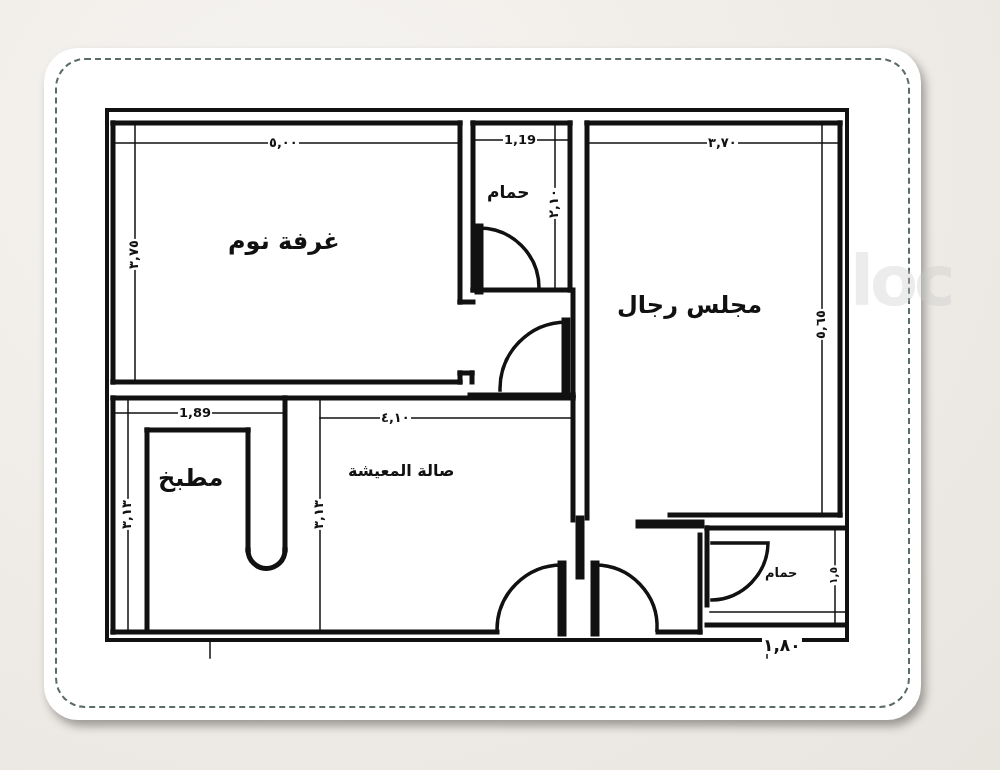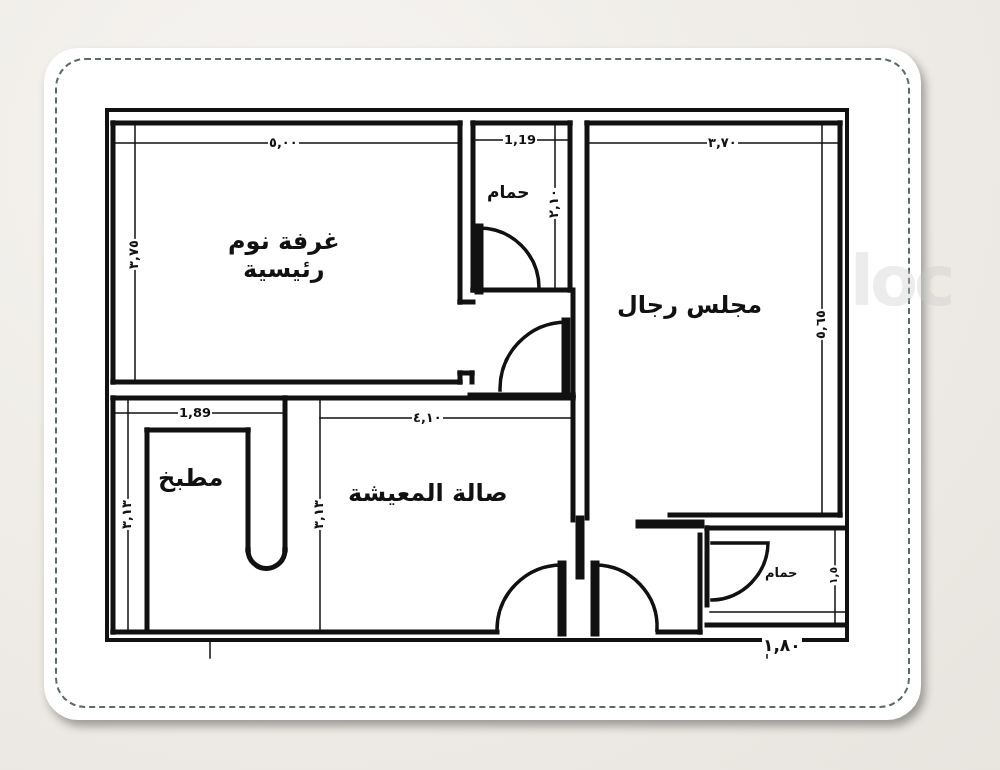--- a/index.html
+++ b/index.html
@@ -116,32 +116,31 @@
     <line x1="320" y1="418" x2="572" y2="418"></line>
     <line x1="710" y1="612" x2="845" y2="612"></line>
     <line x1="835" y1="530" x2="835" y2="623"></line>
     <line x1="210" y1="640" x2="210" y2="658"></line>
     <line x1="767" y1="640" x2="767" y2="658"></line>
   </g>
 </svg>
 
 <div class="lbl" style="left:228px; top:228px; font-size:24px;">
   <div>غرفة نوم</div>
-  <div>رئيسية</div>
 </div>
 <div class="lbl" style="left:487px; top:183px; font-size:17px;">حمام</div>
 <div class="lbl" style="left:617px; top:292px; font-size:24px;">مجلس رجال</div>
 <div class="lbl" style="left:158px; top:465px; font-size:24px;">مطبخ</div>
-<div class="lbl" style="left:348px; top:480px; font-size:24px;">صالة المعيشة</div>
+<div class="lbl" style="left:348px; top:462px; font-size:16px;">صالة المعيشة</div>
 <div class="lbl" style="left:765px; top:566px; font-size:13px;">حمام</div>
 
 <div class="dim" style="left:268px; top:136px;">٥,٠٠</div>
 <div class="dim v" style="left:118px; top:248px;">٣,٧٥</div>
 <div class="dim" style="left:503px; top:133px;">1,19</div>
 <div class="dim v" style="left:538px; top:197px;">٢,١٠</div>
 <div class="dim" style="left:693px; top:136px;margin-left:14px;">٣,٧٠</div>
 <div class="dim v" style="left:805px; top:318px;">٥,٦٥</div>
 <div class="dim" style="left:178px; top:406px;">1,89</div>
 <div class="dim v" style="left:111px; top:508px;">٣,١٣</div>
-<div class="dim" style="left:412px; top:411px;text-align:right;">٤,١٠</div>
+<div class="dim" style="left:380px; top:411px;text-align:right;">٤,١٠</div>
 <div class="dim v" style="left:303px; top:508px;">٣,١٣</div>
 <div class="dim" style="left:762px; top:605px; font-size:17px;margin-top:32px;">١,٨٠</div>
 <div class="dim v" style="left:824px; top:570px; font-size:11px;">١,٥</div>
 
 </body></html>

